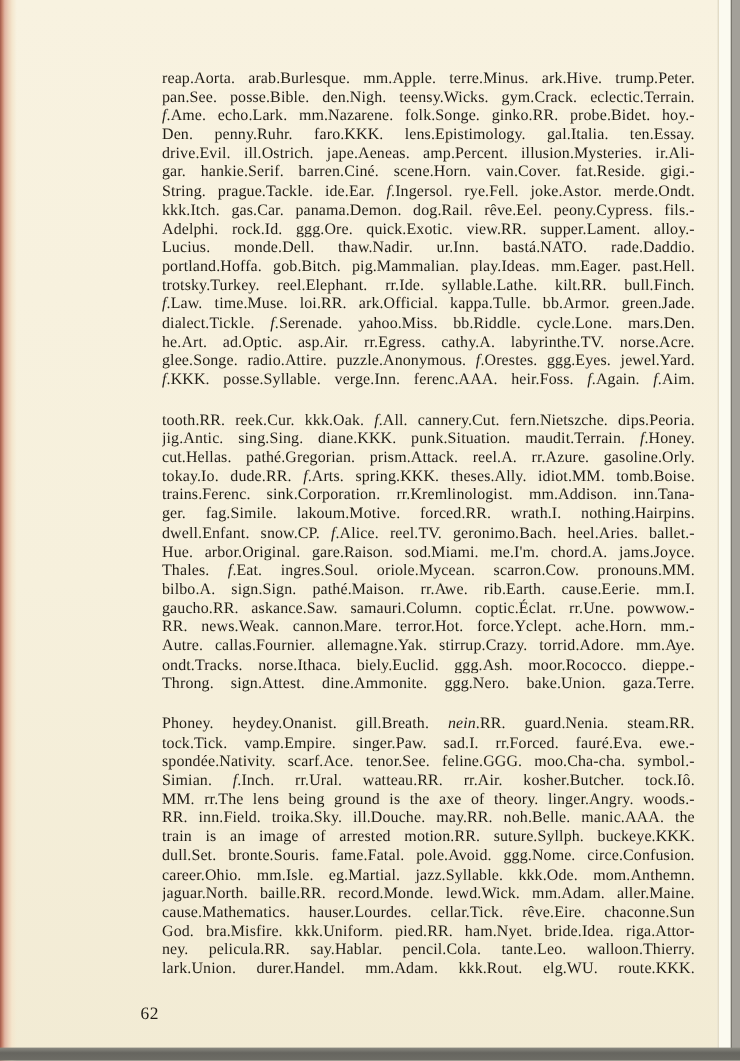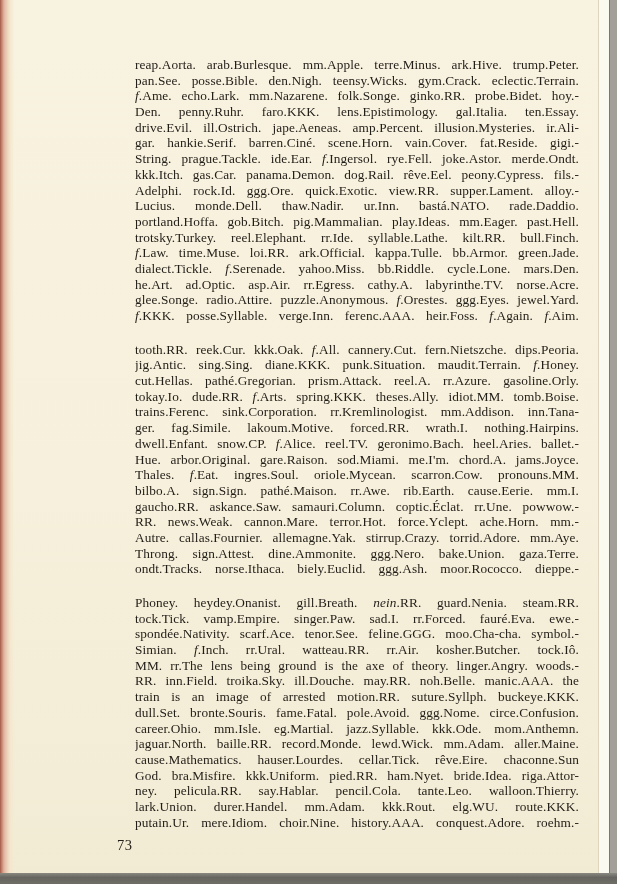--- a/index.html
+++ b/index.html
@@ -111,38 +111,37 @@
         <div class="line"><span class="word">tokay.Io.</span><span class="word">dude.RR.</span><span class="word"><i>f</i>.Arts.</span><span class="word">spring.KKK.</span><span class="word">theses.Ally.</span><span class="word">idiot.MM.</span><span class="word">tomb.Boise.</span></div>
         <div class="line"><span class="word">trains.Ferenc.</span><span class="word">sink.Corporation.</span><span class="word">rr.Kremlinologist.</span><span class="word">mm.Addison.</span><span class="word">inn.Tana-</span></div>
         <div class="line"><span class="word">ger.</span><span class="word">fag.Simile.</span><span class="word">lakoum.Motive.</span><span class="word">forced.RR.</span><span class="word">wrath.I.</span><span class="word">nothing.Hairpins.</span></div>
         <div class="line"><span class="word">dwell.Enfant.</span><span class="word">snow.CP.</span><span class="word"><i>f</i>.Alice.</span><span class="word">reel.TV.</span><span class="word">geronimo.Bach.</span><span class="word">heel.Aries.</span><span class="word">ballet.-</span></div>
         <div class="line"><span class="word">Hue.</span><span class="word">arbor.Original.</span><span class="word">gare.Raison.</span><span class="word">sod.Miami.</span><span class="word">me.I'm.</span><span class="word">chord.A.</span><span class="word">jams.Joyce.</span></div>
         <div class="line"><span class="word">Thales.</span><span class="word"><i>f</i>.Eat.</span><span class="word">ingres.Soul.</span><span class="word">oriole.Mycean.</span><span class="word">scarron.Cow.</span><span class="word">pronouns.MM.</span></div>
         <div class="line"><span class="word">bilbo.A.</span><span class="word">sign.Sign.</span><span class="word">pathé.Maison.</span><span class="word">rr.Awe.</span><span class="word">rib.Earth.</span><span class="word">cause.Eerie.</span><span class="word">mm.I.</span></div>
         <div class="line"><span class="word">gaucho.RR.</span><span class="word">askance.Saw.</span><span class="word">samauri.Column.</span><span class="word">coptic.Éclat.</span><span class="word">rr.Une.</span><span class="word">powwow.-</span></div>
         <div class="line"><span class="word">RR.</span><span class="word">news.Weak.</span><span class="word">cannon.Mare.</span><span class="word">terror.Hot.</span><span class="word">force.Yclept.</span><span class="word">ache.Horn.</span><span class="word">mm.-</span></div>
         <div class="line"><span class="word">Autre.</span><span class="word">callas.Fournier.</span><span class="word">allemagne.Yak.</span><span class="word">stirrup.Crazy.</span><span class="word">torrid.Adore.</span><span class="word">mm.Aye.</span></div>
+        <div class="line"><span class="word">ondt.Tracks.</span><span class="word">norse.Ithaca.</span><span class="word">biely.Euclid.</span><span class="word">ggg.Ash.</span><span class="word">moor.Rococco.</span><span class="word">dieppe.-</span></div>
         <div class="line"><span class="word">Throng.</span><span class="word">sign.Attest.</span><span class="word">dine.Ammonite.</span><span class="word">ggg.Nero.</span><span class="word">bake.Union.</span><span class="word">gaza.Terre.</span></div>
-        <div class="line"><span class="word">ondt.Tracks.</span><span class="word">norse.Ithaca.</span><span class="word">biely.Euclid.</span><span class="word">ggg.Ash.</span><span class="word">moor.Rococco.</span><span class="word">dieppe.-</span></div>
       </div>
     <div class="paragraph">
         <div class="line"><span class="word">Phoney.</span><span class="word">heydey.Onanist.</span><span class="word">gill.Breath.</span><span class="word"><i>nein</i>.RR.</span><span class="word">guard.Nenia.</span><span class="word">steam.RR.</span></div>
         <div class="line"><span class="word">tock.Tick.</span><span class="word">vamp.Empire.</span><span class="word">singer.Paw.</span><span class="word">sad.I.</span><span class="word">rr.Forced.</span><span class="word">fauré.Eva.</span><span class="word">ewe.-</span></div>
         <div class="line"><span class="word">spondée.Nativity.</span><span class="word">scarf.Ace.</span><span class="word">tenor.See.</span><span class="word">feline.GGG.</span><span class="word">moo.Cha-cha.</span><span class="word">symbol.-</span></div>
         <div class="line"><span class="word">Simian.</span><span class="word"><i>f</i>.Inch.</span><span class="word">rr.Ural.</span><span class="word">watteau.RR.</span><span class="word">rr.Air.</span><span class="word">kosher.Butcher.</span><span class="word">tock.Iô.</span></div>
         <div class="line"><span class="word">MM.</span><span class="word">rr.The</span><span class="word">lens</span><span class="word">being</span><span class="word">ground</span><span class="word">is</span><span class="word">the</span><span class="word">axe</span><span class="word">of</span><span class="word">theory.</span><span class="word">linger.Angry.</span><span class="word">woods.-</span></div>
         <div class="line"><span class="word">RR.</span><span class="word">inn.Field.</span><span class="word">troika.Sky.</span><span class="word">ill.Douche.</span><span class="word">may.RR.</span><span class="word">noh.Belle.</span><span class="word">manic.AAA.</span><span class="word">the</span></div>
         <div class="line"><span class="word">train</span><span class="word">is</span><span class="word">an</span><span class="word">image</span><span class="word">of</span><span class="word">arrested</span><span class="word">motion.RR.</span><span class="word">suture.Syllph.</span><span class="word">buckeye.KKK.</span></div>
         <div class="line"><span class="word">dull.Set.</span><span class="word">bronte.Souris.</span><span class="word">fame.Fatal.</span><span class="word">pole.Avoid.</span><span class="word">ggg.Nome.</span><span class="word">circe.Confusion.</span></div>
         <div class="line"><span class="word">career.Ohio.</span><span class="word">mm.Isle.</span><span class="word">eg.Martial.</span><span class="word">jazz.Syllable.</span><span class="word">kkk.Ode.</span><span class="word">mom.Anthemn.</span></div>
         <div class="line"><span class="word">jaguar.North.</span><span class="word">baille.RR.</span><span class="word">record.Monde.</span><span class="word">lewd.Wick.</span><span class="word">mm.Adam.</span><span class="word">aller.Maine.</span></div>
         <div class="line"><span class="word">cause.Mathematics.</span><span class="word">hauser.Lourdes.</span><span class="word">cellar.Tick.</span><span class="word">rêve.Eire.</span><span class="word">chaconne.Sun</span></div>
         <div class="line"><span class="word">God.</span><span class="word">bra.Misfire.</span><span class="word">kkk.Uniform.</span><span class="word">pied.RR.</span><span class="word">ham.Nyet.</span><span class="word">bride.Idea.</span><span class="word">riga.Attor-</span></div>
         <div class="line"><span class="word">ney.</span><span class="word">pelicula.RR.</span><span class="word">say.Hablar.</span><span class="word">pencil.Cola.</span><span class="word">tante.Leo.</span><span class="word">walloon.Thierry.</span></div>
         <div class="line"><span class="word">lark.Union.</span><span class="word">durer.Handel.</span><span class="word">mm.Adam.</span><span class="word">kkk.Rout.</span><span class="word">elg.WU.</span><span class="word">route.KKK.</span></div>
-        <div class="line"><span class="word">putain.Ur.</span><span class="word">mere.Idiom.</span><span class="word">choir.Nine.</span><span class="word">history.AAA.</span><span class="word">conquest.Adore.</span><span class="word">roehm.-</span></div>
       </div>
   </div>
 
-  <div class="page-number">73</div>
+  <div class="page-number">62</div>
 
   <div class="bottom-edge"></div>
 </div>
 
 </body></html>

